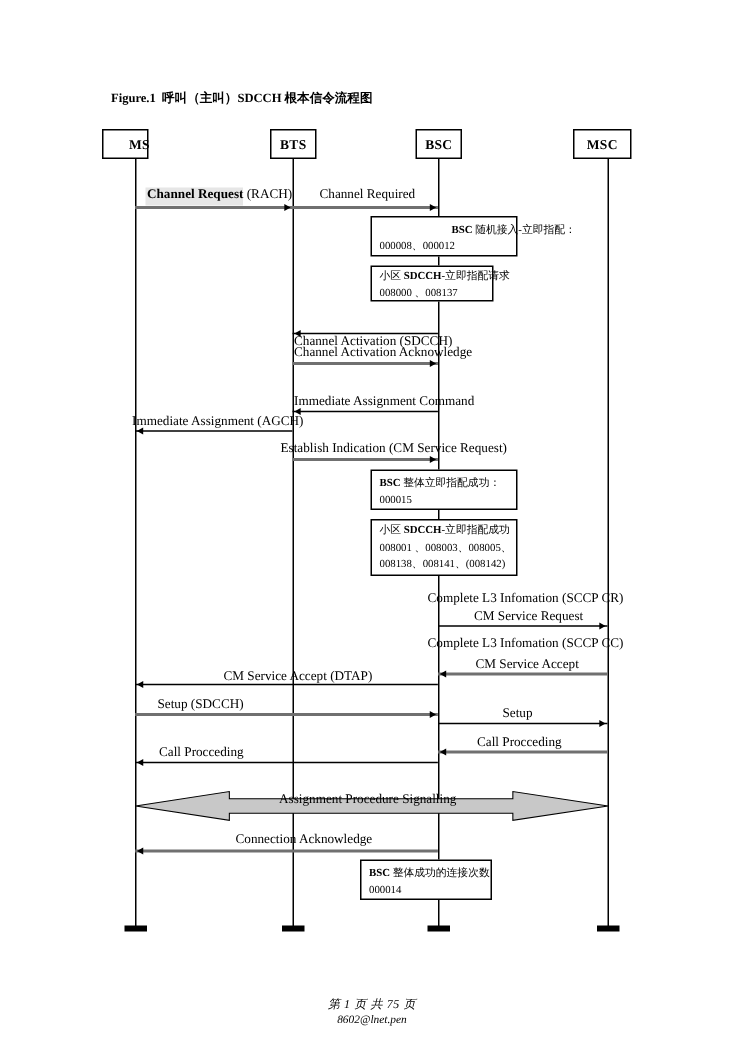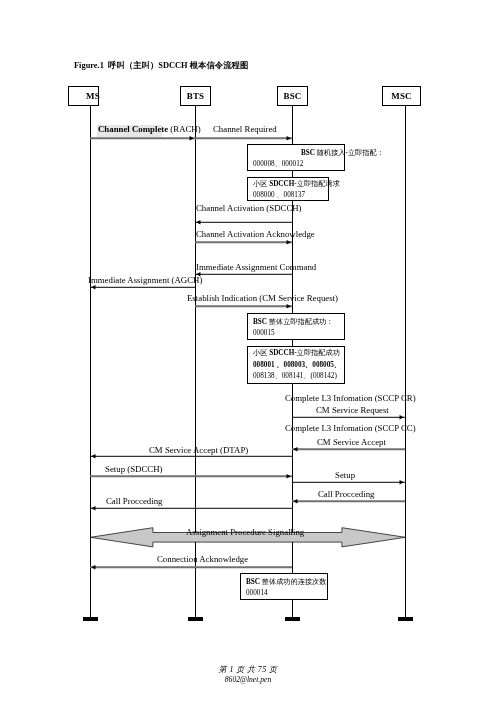--- a/index.html
+++ b/index.html
@@ -57,37 +57,37 @@
     <span>BTS</span>
     </div>
   <div class="actorbox" style="left:277px;top:86px;width:31px;height:20px;">
     <span>BSC</span>
     </div>
   <div class="actorbox" style="left:382px;top:86px;width:39px;height:20px;">
     <span>MSC</span>
     </div>
 
   <div class="hl" style="left:97px;top:125px;width:65px;height:12px;"></div>
-  <div class="lbl" style="left:98px;top:125px;"><span class="b">Channel Complete</span><span> (RACH)</span></div>
+  <div class="lbl" style="left:98px;top:125px;"><span class="b">Channel Request</span><span> (RACH)</span></div>
   <div class="arr gray" style="left: 90px; top: 134.7px; width: 105px; height: 6.6px;">
       <svg width="105" height="6.6" viewBox="0 0 105 6.6">
         <line x1="0" x2="105" y1="3.3" y2="3.3" stroke="#707070" stroke-width="2"></line>
         <polygon points="103.8,3.3 99.6,1 99.6,5.6" fill="#000"></polygon>
       </svg>
     </div>
 
   <div class="lbl" style="left:213px;top:125px;">Channel Required</div>
   <div class="arr gray" style="left: 195px; top: 134.7px; width: 97px; height: 6.6px;">
       <svg width="97" height="6.6" viewBox="0 0 97 6.6">
         <line x1="0" x2="97" y1="3.3" y2="3.3" stroke="#707070" stroke-width="2"></line>
         <polygon points="95.8,3.3 91.6,1 91.6,5.6" fill="#000"></polygon>
       </svg>
     </div>
 
-  <div class="lbl" style="left:196px;top:204px;">Channel Activation (SDCCH)</div>
+  <div class="lbl" style="left:196px;top:223px;">Channel Activation (SDCCH)</div>
   <div class="arr black" style="left: 195px; top: 218.7px; width: 97px; height: 6.6px;">
       <svg width="97" height="6.6" viewBox="0 0 97 6.6">
         <line x1="0" x2="97" y1="3.3" y2="3.3" stroke="#000000" stroke-width="1"></line>
         <polygon points="1.2,3.3 5.4,1 5.4,5.6" fill="#000"></polygon>
       </svg>
     </div>
 
   <div class="lbl" style="left:196px;top:230px;">Channel Activation Acknowledge</div>
   <div class="arr gray" style="left: 195px; top: 238.7px; width: 97px; height: 6.6px;">
       <svg width="97" height="6.6" viewBox="0 0 97 6.6">
@@ -200,21 +200,21 @@
   <div class="note" style="left:247px;top:177px;width:82px;height:24px;">
     <div style="left:5px;top:3px;"><span>小区 </span><span class="b">SDCCH</span><span>-立即指配请求</span></div>
     <div style="left:5px;top:14px;">008000 、008137</div>
   </div>
   <div class="note" style="left:247px;top:313px;width:98px;height:27px;">
     <div style="left:5px;top:5px;"><span class="b">BSC</span><span> 整体立即指配成功：</span></div>
     <div style="left:5px;top:16px;">000015</div>
   </div>
   <div class="note" style="left:247px;top:346px;width:98px;height:38px;">
     <div style="left:5px;top:3px;"><span>小区 </span><span class="b">SDCCH</span><span>-立即指配成功</span></div>
-    <div style="left:5px;top:15px;font-weight:bold;">008001 、008003、008005、</div>
+    <div style="left:5px;top:15px;">008001 、008003、008005、</div>
     <div style="left:5px;top:26px;">008138、008141、(008142)</div>
   </div>
   <div class="note" style="left:240px;top:573px;width:88px;height:27px;">
     <div style="left:5px;top:5px;"><span class="b">BSC</span><span> 整体成功的连接次数</span></div>
     <div style="left:5px;top:16px;">000014</div>
   </div>
 
   <div class="foot" style="left:0;right:0;top:640px;">第 1 页 共 75 页</div>
   <div class="foot" style="left:0;right:0;top:651px;font-size:7.6px;letter-spacing:0px;">8602@lnet.pen</div>
 </div>

